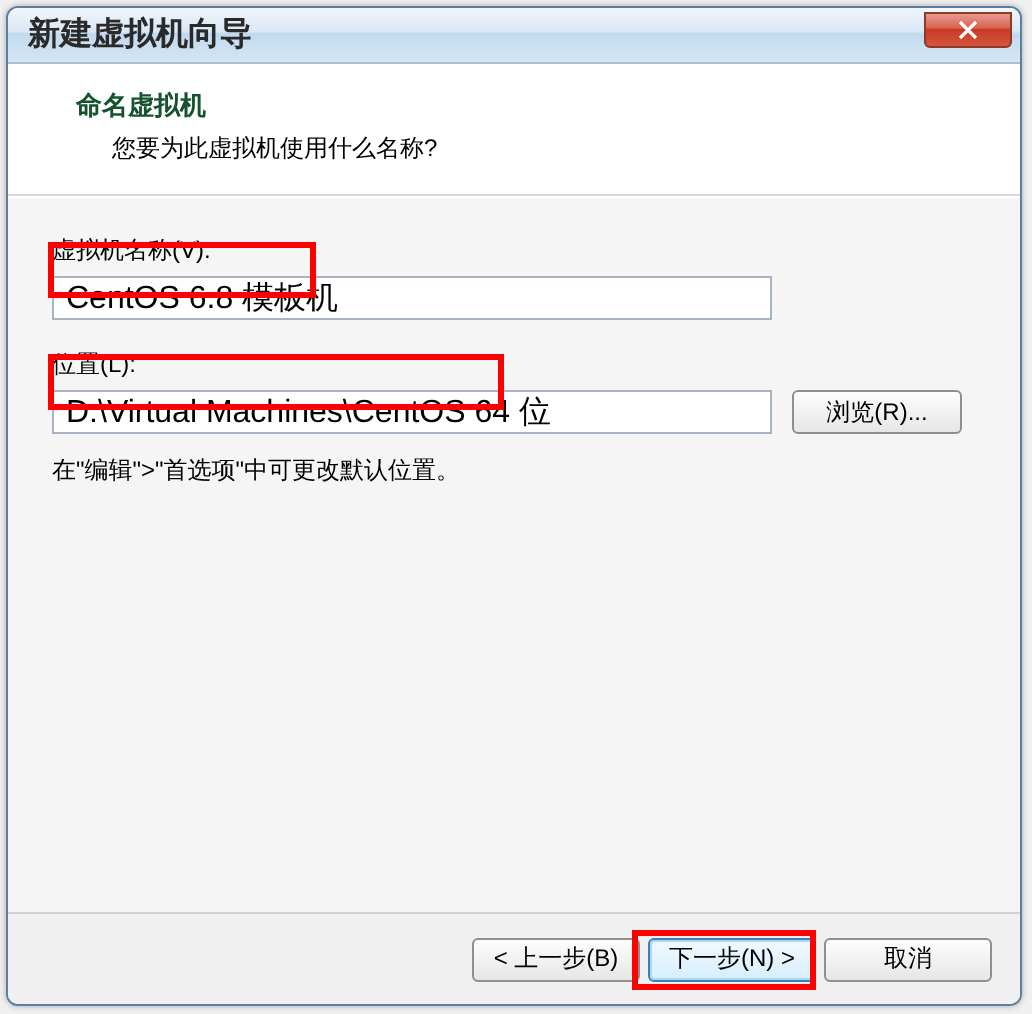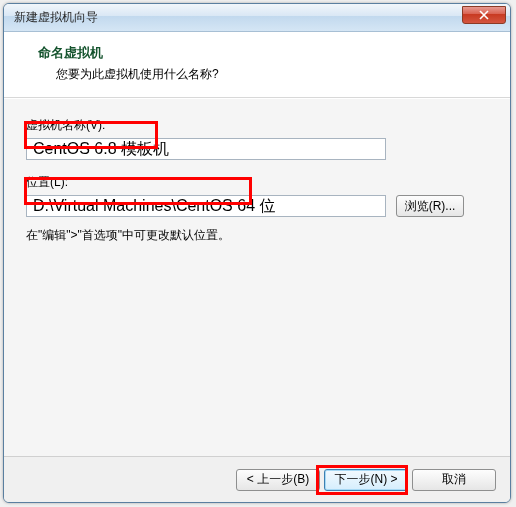--- a/index.html
+++ b/index.html
@@ -27,22 +27,23 @@
       height: 28px;
       background: linear-gradient(to bottom, #f1f6fb 0%, #d9e7f5 45%, #c2d9ee 46%, #d5e6f5 100%);
       border-bottom: 1px solid #a7bfd4;
       display: flex;
       align-items: center;
       padding: 0 4px 0 10px;
       position: relative;
     }
     .titlebar-title {
       color: #2a2a2a;
-      font-size: 12px;
+      font-size: 16px;
       flex: 1;
+      font-weight: bold;
     }
     .close-btn {
       width: 44px;
       height: 18px;
       background: linear-gradient(to bottom, #e79a91 0%, #d9604f 45%, #c83a22 46%, #d4553f 100%);
       border: 1px solid #8b3a25;
       border-radius: 0 0 3px 3px;
       margin-top: -6px;
       display: flex;
       align-items: center;
@@ -87,21 +88,21 @@
       font-size: 16px;
       background: #fff;
       font-family: inherit;
     }
     .row2 {
       display: flex;
       align-items: center;
       gap: 10px;
     }
     .browse-btn {
-      width: 68px;
+      width: 85px;
       height: 22px;
       background: linear-gradient(to bottom, #fdfdfd, #e6e6e6);
       border: 1px solid #8e8f8f;
       border-radius: 3px;
       font-size: 12px;
       cursor: pointer;
       font-family: inherit;
     }
     .hint-text {
       font-size: 12px;

